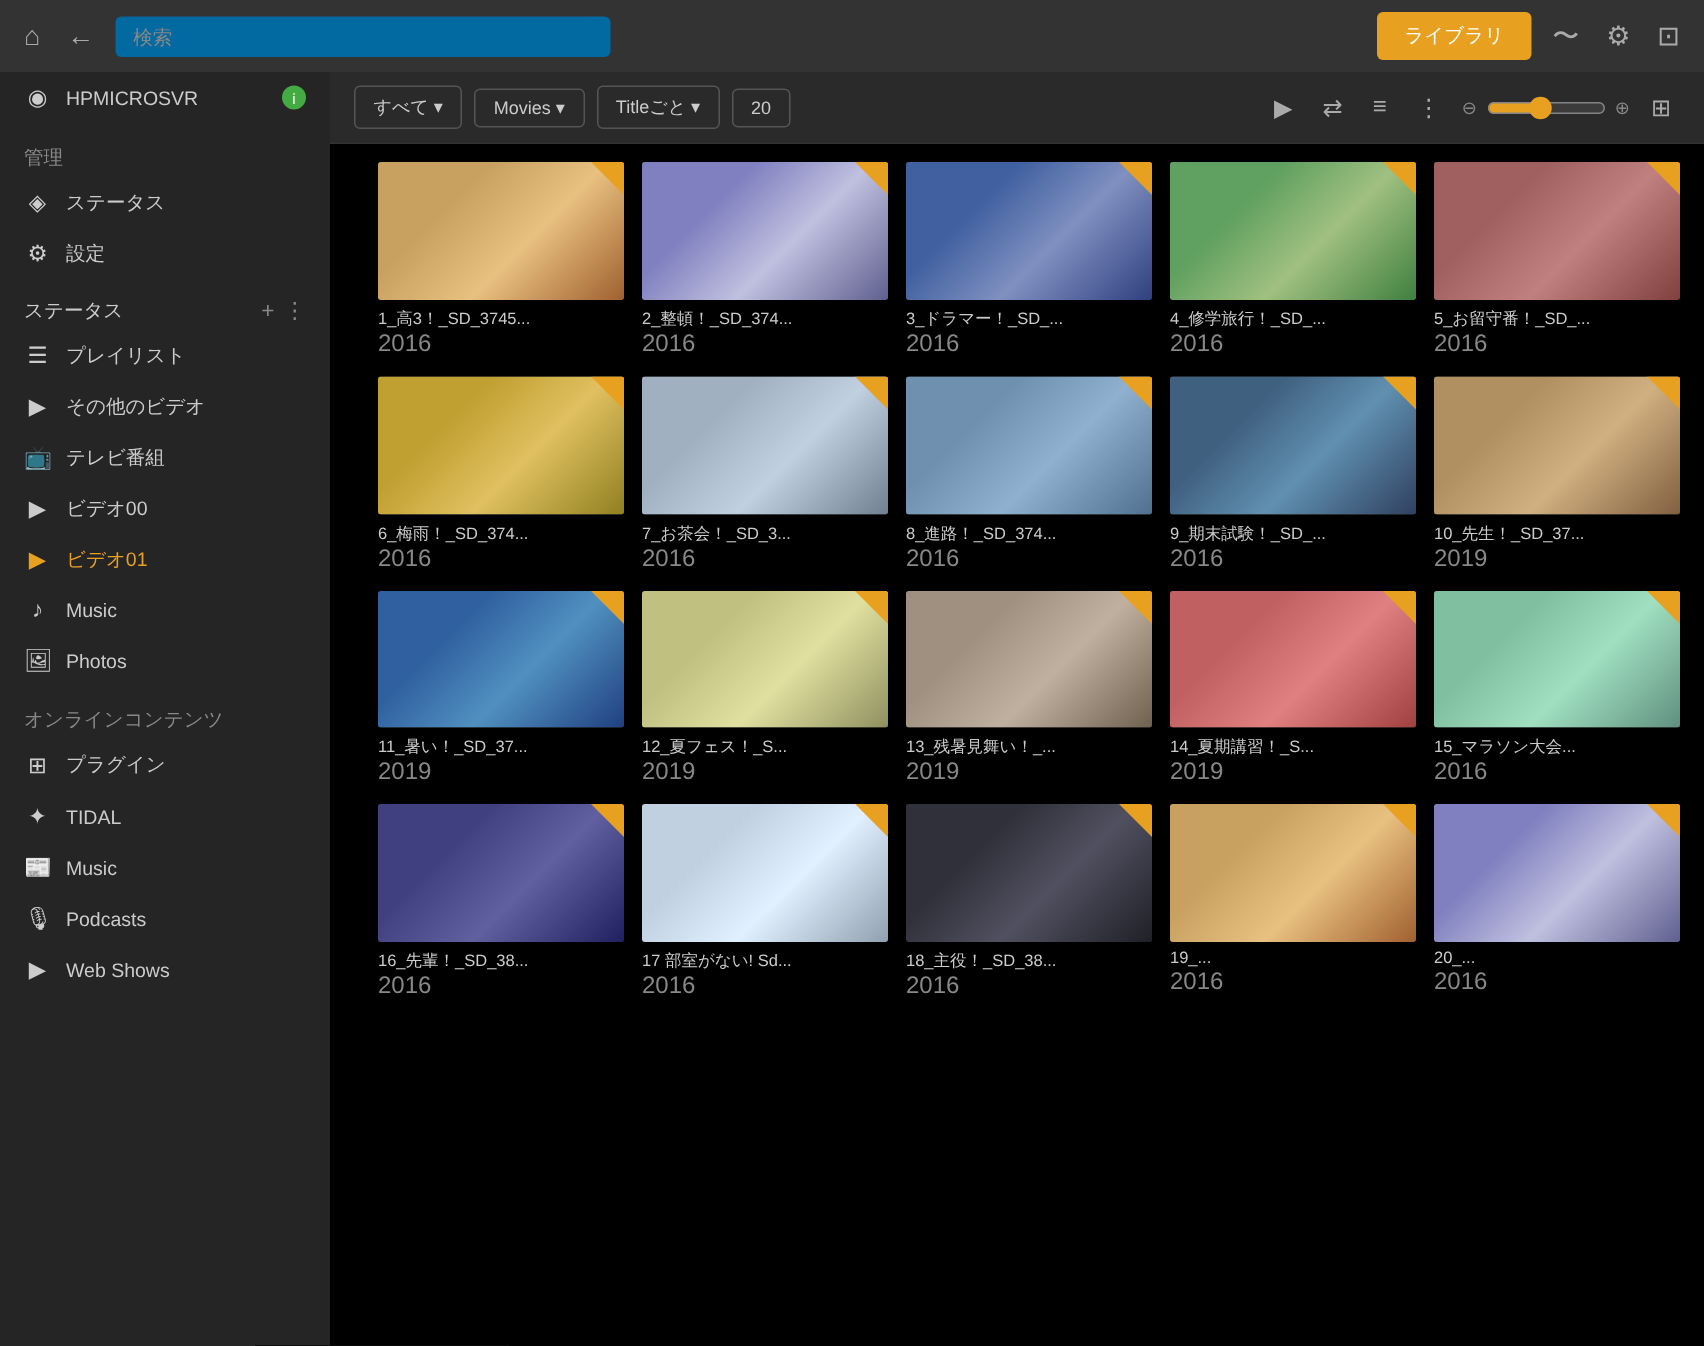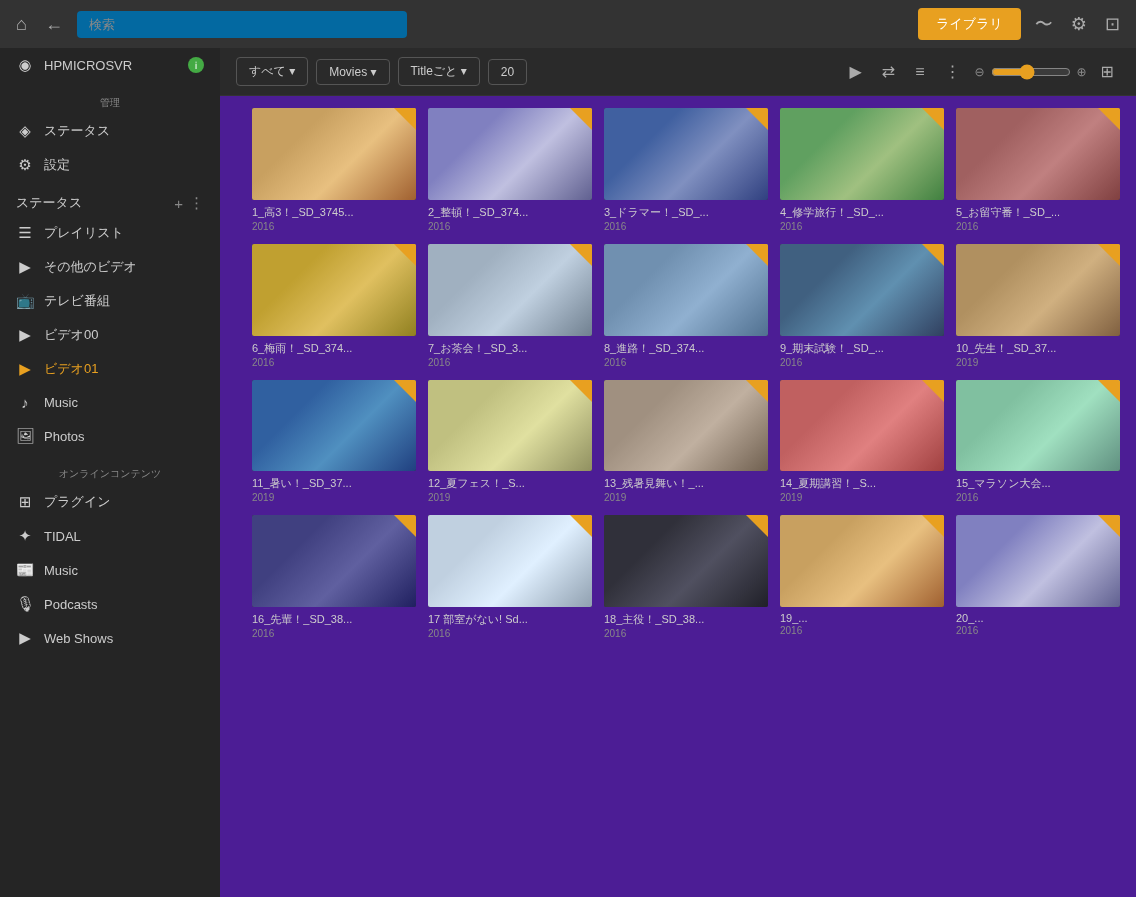--- a/index.html
+++ b/index.html
@@ -11,51 +11,51 @@
     .topbar-search::placeholder { color: #888; }
     .topbar-spacer { flex: 1; }
     .topbar-premium { background: #e8a020; color: #fff; border: none; border-radius: 4px; padding: 7px 18px; font-size: 13px; cursor: pointer; }
     .topbar-icon-btn { background: none; border: none; color: #aaa; font-size: 18px; cursor: pointer; padding: 4px; }
 
     
     .main-layout { display: flex; flex: 1; overflow: hidden; }
 
     
     .sidebar { width: 220px; background: #252525; flex-shrink: 0; overflow-y: auto; display: flex; flex-direction: column; }
-    .sidebar-section-label { color: #888; font-size: 10px; padding: 14px 16px 4px 16px; text-transform: none; text-align: center; }
+    .sidebar-section-label { color: #888; font-size: 13px; padding: 14px 16px 4px 16px; text-transform: none; }
     .sidebar-item { display: flex; align-items: center; gap: 10px; padding: 8px 16px; cursor: pointer; color: #ccc; font-size: 13px; border-radius: 2px; }
     .sidebar-item.active { color: #e8a020; }
     .sidebar-item .icon { font-size: 15px; width: 18px; text-align: center; flex-shrink: 0; }
     .sidebar-section-header { display: flex; align-items: center; justify-content: space-between; padding: 12px 16px 4px 16px; }
     .sidebar-section-title { color: #ccc; font-size: 13px; }
     .sidebar-section-actions { display: flex; gap: 6px; }
     .sidebar-action-btn { background: none; border: none; color: #888; cursor: pointer; font-size: 15px; padding: 0; }
 
     
-    .content { flex: 1; display: flex; flex-direction: column; overflow: hidden; background: #4c1d95; }
+    .content { flex: 1; display: flex; flex-direction: column; overflow: hidden; background: #000000; }
 
     
     .toolbar { height: 48px; background: #2a2a2a; display: flex; align-items: center; padding: 0 16px; gap: 8px; flex-shrink: 0; border-bottom: 1px solid #333; }
     .toolbar-btn { background: none; border: 1px solid #555; border-radius: 4px; color: #ccc; padding: 5px 12px; font-size: 12px; cursor: pointer; display: flex; align-items: center; gap: 4px; }
     .toolbar-spacer { flex: 1; }
     .toolbar-right { display: flex; align-items: center; gap: 8px; }
     .toolbar-icon-btn { background: none; border: none; color: #aaa; font-size: 16px; cursor: pointer; padding: 4px 6px; }
     .toolbar-slider { display: flex; align-items: center; gap: 6px; }
     .toolbar-slider input[type=range] { width: 80px; accent-color: #e8a020; }
 
     
     .grid-area { flex: 1; overflow-y: auto; padding: 12px 16px; }
     .grid { display: grid; grid-template-columns: repeat(5, 1fr); gap: 12px; margin-left: 16px; }
     .grid-item { cursor: pointer; }
     .thumb-wrap { position: relative; width: 100%; padding-top: 56%; background: #333; overflow: hidden; border-radius: 2px; }
     .thumb-inner { position: absolute; top: 0; left: 0; right: 0; bottom: 0; display: flex; align-items: center; justify-content: center; overflow: hidden; }
     .thumb-color { width: 100%; height: 100%; }
     .thumb-corner { position: absolute; top: 0; right: 0; width: 0; height: 0; border-style: solid; border-width: 0 22px 22px 0; border-color: transparent #e8a020 transparent transparent; }
     .item-title { color: #ccc; font-size: 11px; margin-top: 5px; white-space: nowrap; overflow: hidden; text-overflow: ellipsis; }
-    .item-year { color: #888; font-size: 10px; margin-top: 1px; }
+    .item-year { color: #888; font-size: 16px; margin-top: 1px; }
 
     
     .t1 { background: linear-gradient(135deg, #c8a060 30%, #e8c080 60%, #a06030 100%); }
     .t2 { background: linear-gradient(135deg, #8080c0 30%, #c0c0e0 60%, #606090 100%); }
     .t3 { background: linear-gradient(135deg, #4060a0 30%, #8090c0 60%, #304080 100%); }
     .t4 { background: linear-gradient(135deg, #60a060 30%, #a0c080 60%, #408040 100%); }
     .t5 { background: linear-gradient(135deg, #a06060 30%, #c08080 60%, #804040 100%); }
     .t6 { background: linear-gradient(135deg, #c0a030 30%, #e0c060 60%, #908020 100%); }
     .t7 { background: linear-gradient(135deg, #a0b0c0 30%, #c0d0e0 60%, #708090 100%); }
     .t8 { background: linear-gradient(135deg, #7090b0 30%, #90b0d0 60%, #507090 100%); }

